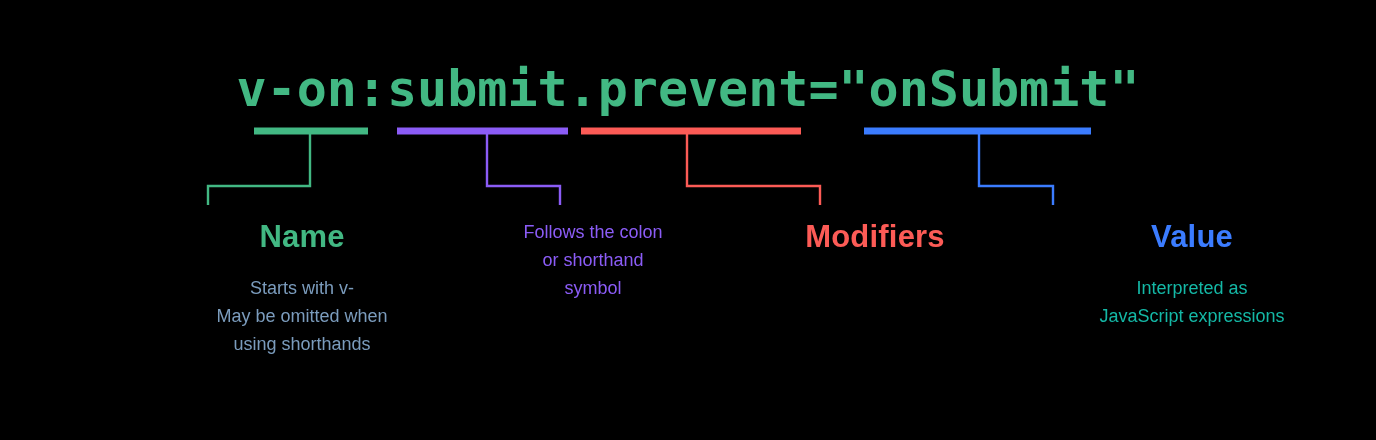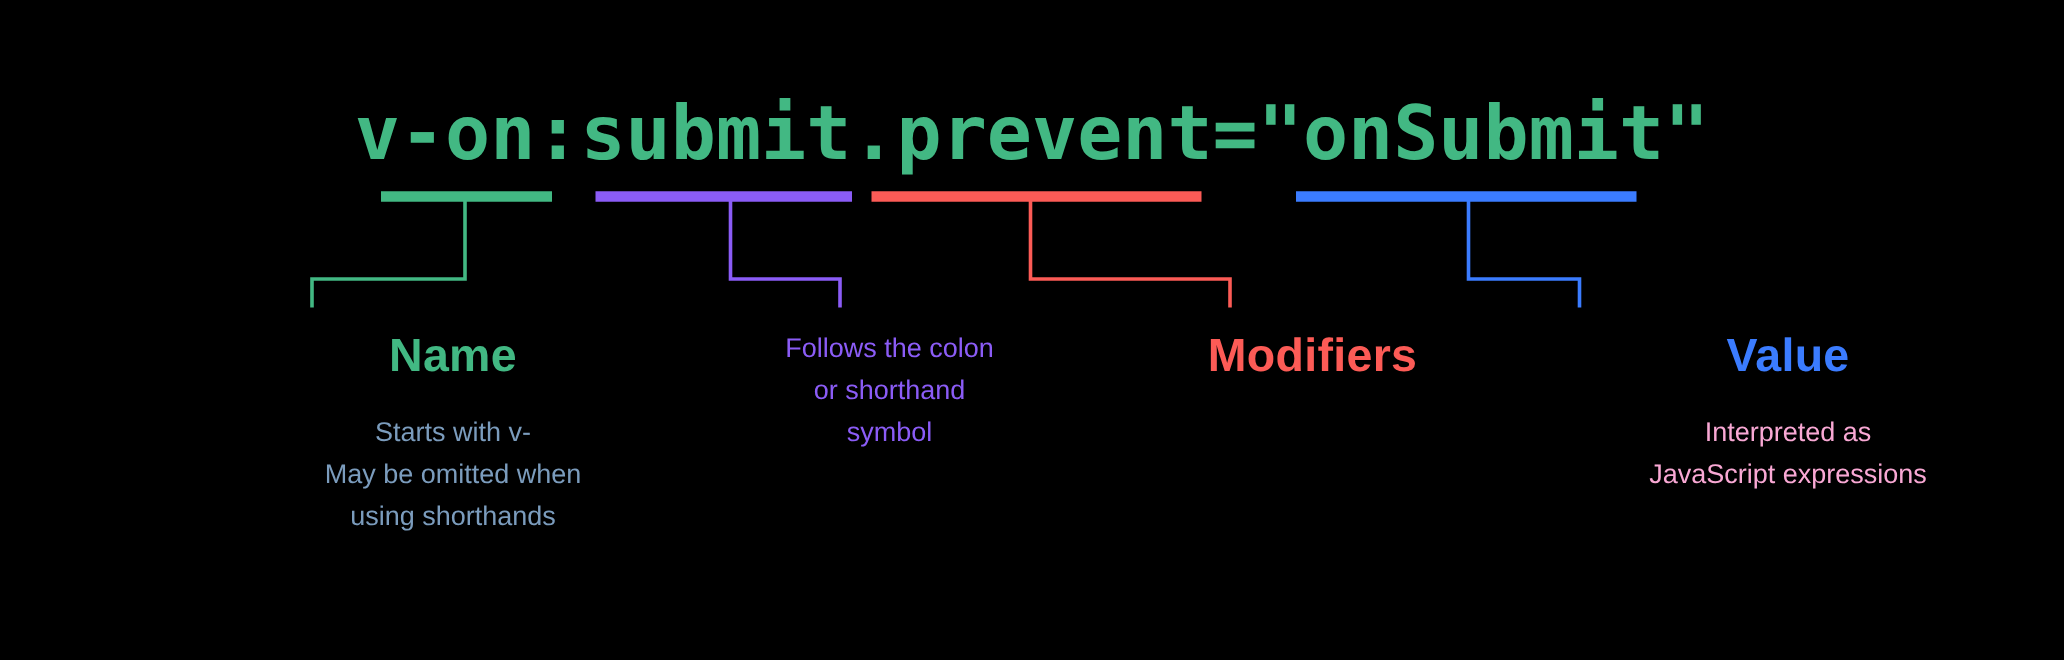--- a/index.html
+++ b/index.html
@@ -114,17 +114,17 @@
 or shorthand
 symbol</div>
   </div>
 
   <div class="col" id="col-2">
     <div class="col-title" style="color: rgb(252, 91, 86);">Modifiers</div>
   </div>
 
   <div class="col" id="col-3">
     <div class="col-title" style="color: rgb(59, 124, 255);">Value</div>
-    <div class="col-desc" style="color: #f9a8d4;">Interpreted as
+    <div class="col-desc" style="color: #14b8a6;">Interpreted as
 JavaScript expressions</div>
   </div>
 
 </div>
 
 </body></html>

